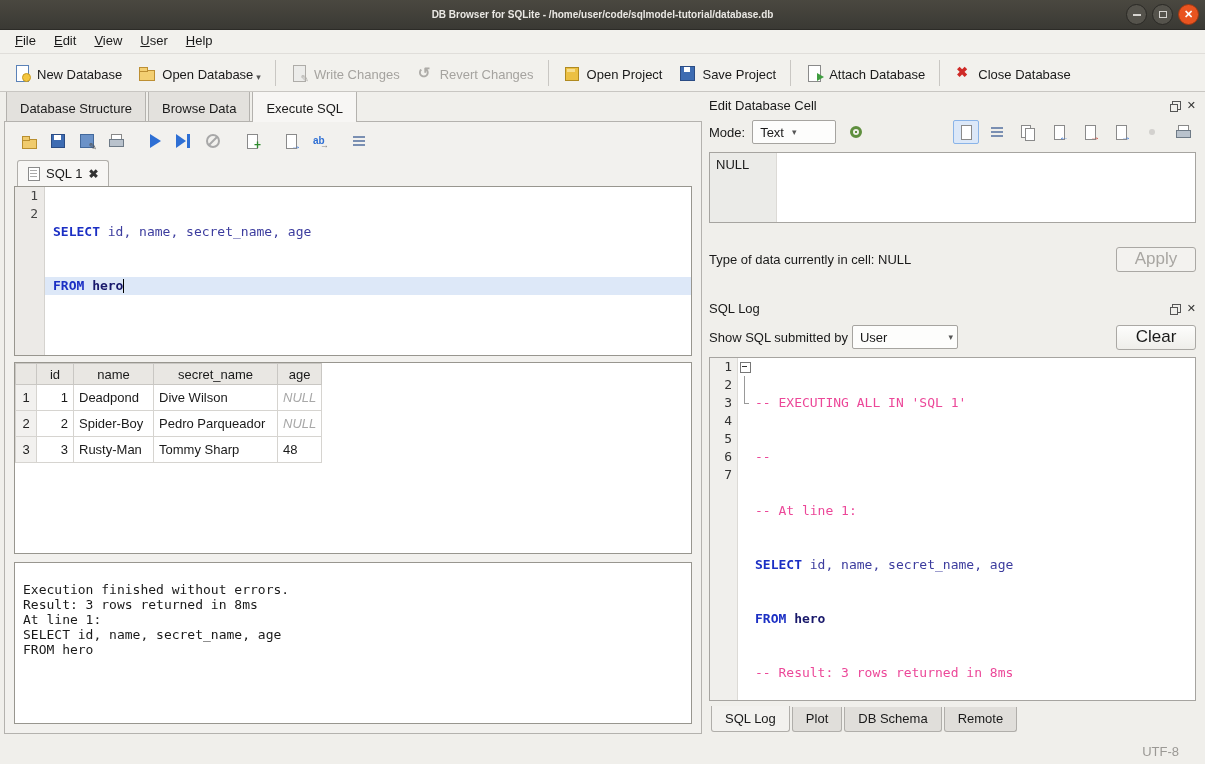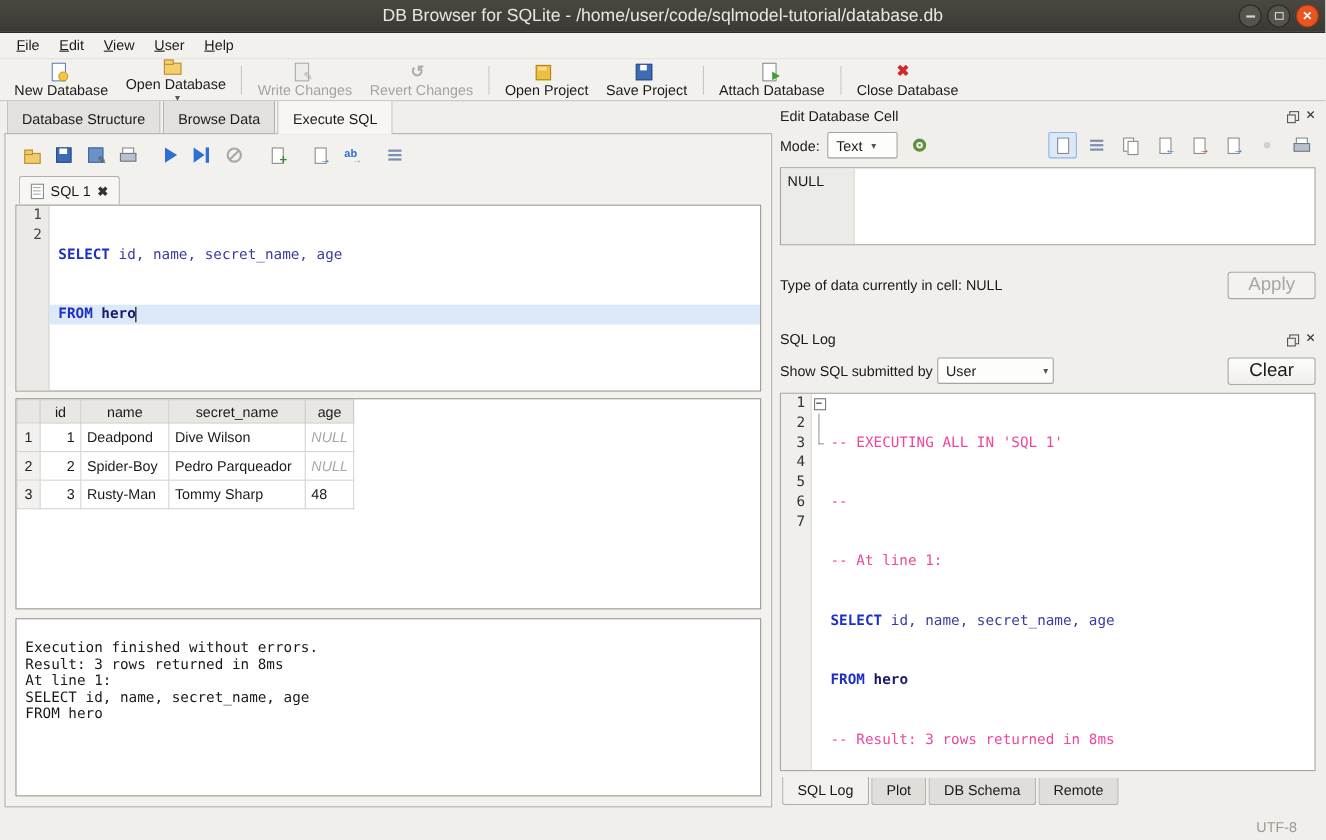--- a/index.html
+++ b/index.html
@@ -14,21 +14,21 @@
   .app { width:1205px; height:764px; display:flex; flex-direction:column; overflow:hidden; }
 
   
   .titlebar {
     height:30px; flex:0 0 30px;
     background: linear-gradient(#4a4840,#3a3934);
     border-bottom:1px solid #2c2b27;
     display:flex; align-items:center; position:relative;
   }
   .titlebar .title {
-    flex:1; text-align:center; color:#e9e7e3; font-weight:normal; font-size:16px;
+    flex:1; text-align:center; color:#e9e7e3; font-weight:bold; font-size:10px;
     white-space:nowrap; overflow:hidden;
   }
   .win-controls { position:absolute; right:6px; top:4px; display:flex; gap:5px; }
   .win-btn {
     width:21px; height:21px; border-radius:50%;
     background:#55534c; border:1px solid #2a2925;
     display:flex; align-items:center; justify-content:center;
     color:#d6d4d0; font-size:11px; cursor:default;
   }
   .win-btn .glyph-min { width:8px; height:2px; background:#d6d4d0; }
@@ -44,22 +44,22 @@
   .menu-item { padding:3px 9px; cursor:default; }
   .menu-item::first-letter { text-decoration: underline; }
 
   
   .toolbar {
     height:38px; flex:0 0 38px; background:#f2f1ed;
     border-bottom:1px solid #c8c6c2;
     display:flex; align-items:center; padding:0 6px; gap:2px;
   }
   .tb-btn {
-    display:flex; align-items:center; padding:4px 7px; border-radius:3px;
-    cursor:default; white-space:nowrap;flex-direction:column;
+    display:flex; align-items:flex-end; padding:4px 7px; border-radius:3px;
+    cursor:default; white-space:nowrap;
   }
   .tb-btn.disabled { color:#a5a39f; }
   .tb-sep { width:1px; height:26px; background:#c9c7c3; margin:0 5px; flex:0 0 1px; }
   .tb-caret { font-size:9px; color:#555; margin-left:3px; }
 
   .tbi { width:18px; height:18px; display:inline-block; position:relative; margin-right:6px; flex:0 0 18px; }
   .tbi-newdb::before { content:""; position:absolute; left:3px; top:1px; width:11px; height:15px; background:#fff; border:1px solid #5b82b8; }
   .tbi-newdb::after { content:""; position:absolute; right:0; bottom:0; width:7px; height:7px; background:#f4c63f; border:1px solid #c79a1e; border-radius:50%; }
   .tbi-opendb::before { content:""; position:absolute; left:1px; top:6px; width:14px; height:9px; background:#f3cf72; border:1px solid #bd8f33; }
   .tbi-opendb::after  { content:""; position:absolute; left:1px; top:3px; width:7px;  height:3px; background:#f3cf72; border:1px solid #bd8f33; }
@@ -162,21 +162,21 @@
   .dock-float { width:9px; height:9px; border:1px solid #555; position:relative; }
   .dock-float::after { content:""; position:absolute; left:-3px; bottom:-3px; width:6px; height:6px; background:#f0efeb; border:1px solid #555; }
   .dock-x { font-size:11px; color:#333; line-height:1; cursor:default; }
 
   .mode-row { height:32px; flex:0 0 32px; display:flex; align-items:center; gap:7px; }
   .combo {
     height:24px; background:#fdfdfc; border:1px solid #a6a4a0; border-radius:2px;
     display:flex; align-items:center; padding:0 4px 0 7px; gap:8px; cursor:default;
   }
   .combo .arrow { font-size:9px; color:#555; }
-  .combo.mode { width:64px; justify-content:flex-start; }
+  .combo.mode { width:84px; justify-content:flex-start; }
   .combo.user { width:106px; justify-content:space-between; }
   .icon-btn { width:26px; height:24px; display:flex; align-items:center; justify-content:center; border-radius:3px; cursor:default; }
   .gear-ic { width:12px; height:12px; border:3px solid #5f8f3e; border-radius:50%; position:relative; }
   .gear-ic::after { content:""; position:absolute; left:2px; top:2px; width:2px; height:2px; background:#5f8f3e; }
   .cell-icons { margin-left:auto; display:flex; gap:5px; align-items:center; }
   .cib { width:26px; height:24px; display:flex; align-items:center; justify-content:center; border:1px solid transparent; border-radius:2px; cursor:default; }
   .cib.pressed { border-color:#8ab4e8; background:#dce8f8; }
   .cib.disabled { opacity:0.45; }
   .ei-import::after { content:"←"; position:absolute; right:-2px; bottom:-2px; color:#2e6fd4; font-weight:bold; font-size:10px; line-height:1; }
   .ei-exportr::after { content:"→"; position:absolute; right:-2px; bottom:-2px; color:#c0392b; font-weight:bold; font-size:10px; line-height:1; }

